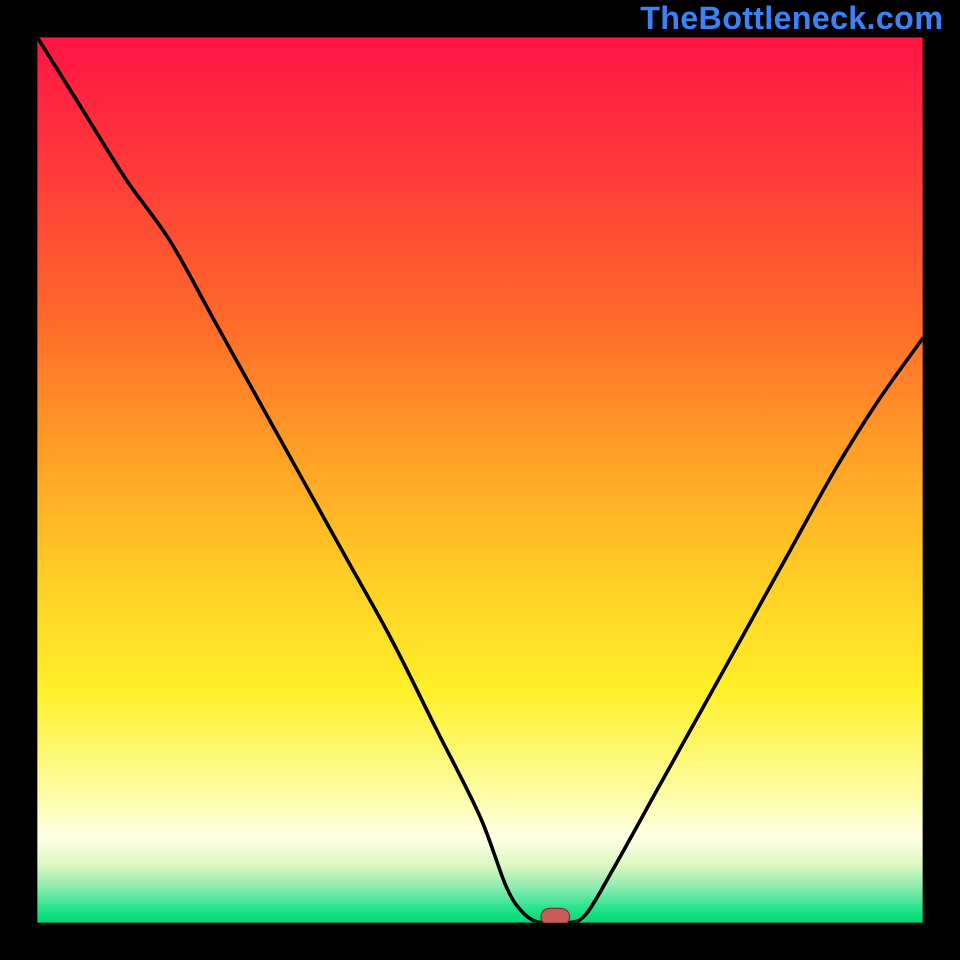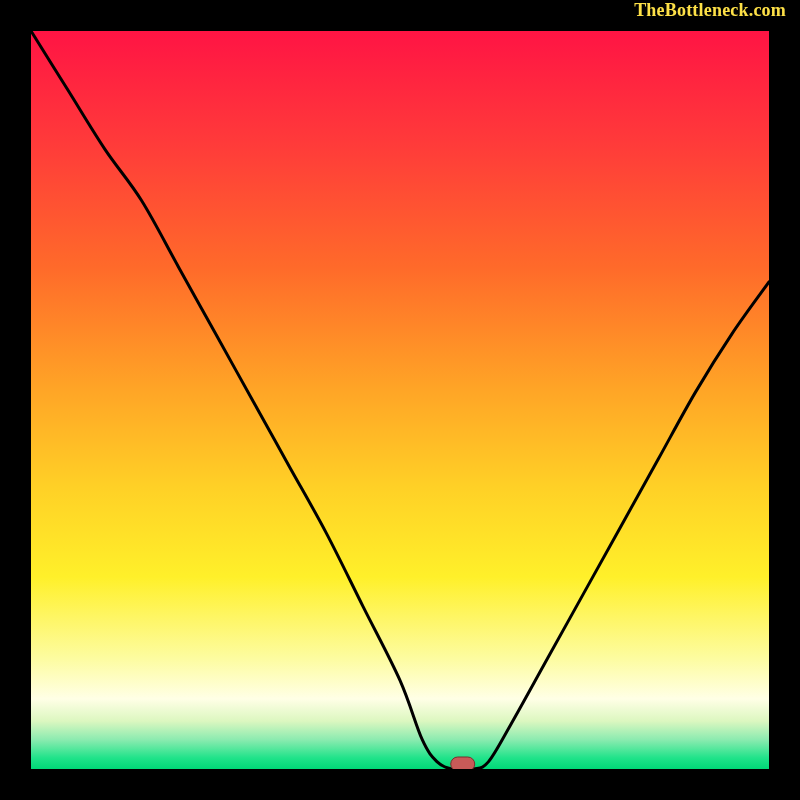--- a/index.html
+++ b/index.html
@@ -19,24 +19,24 @@
     background: #000;
   }
   .plot {
     position: absolute;
     box-sizing: border-box;
   }
   .watermark {
     position: absolute;
     top: 0;
     right: 14px;
-    font-family: Liberation Serif, serif;
+    font-family: Liberation Sans, sans-serif;
     font-weight: 700;
-    color: #fde047;
-    font-size: 18px;
+    color: #3b82f6;
+    font-size: 27px;
     letter-spacing: 0.2px;
     user-select: none;
   }
   svg { display: block; }
 </style>
 </head>
 <body>
 
 <div class="frame">
   <div class="watermark">TheBottleneck.com</div>

